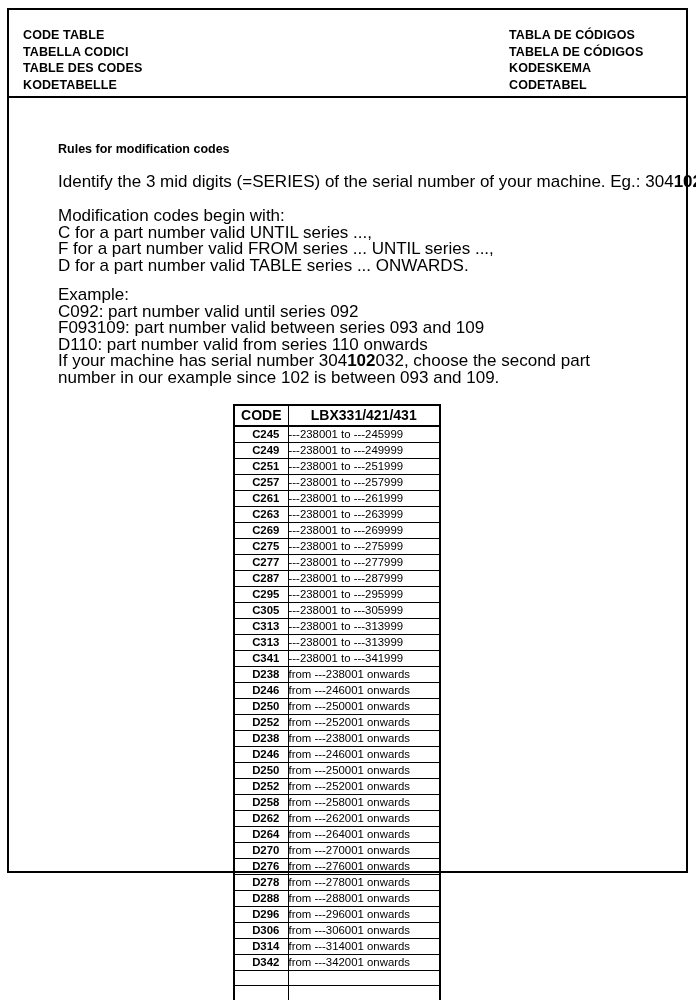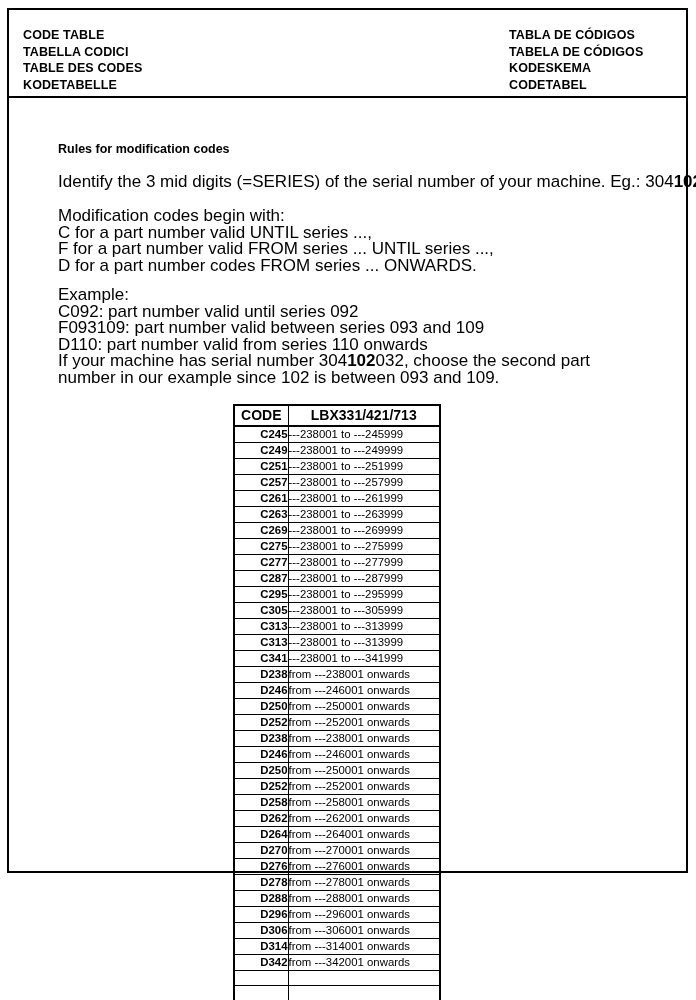--- a/index.html
+++ b/index.html
@@ -110,21 +110,21 @@
     text-align: center;
     border-width: 2px 1px;
   }
   .code-table thead th.col-code  { border-left-width: 2px; }
   .code-table thead th.col-range { border-right-width: 2px; }
 
   .code-table tbody td.cell-code {
     font-weight: bold;
     padding-left: 9px;
     border-left-width: 2px;
-    text-align: right;
+    text-align: center;
   }
   .code-table tbody td.cell-range {
     border-right-width: 2px;
     text-align: left;
   }
   .code-table tbody tr:last-child td {
     border-bottom-width: 2px;
   }
   .code-table tbody td.empty { height: 15px; }
 </style>
@@ -147,31 +147,31 @@
       <div>CODETABEL</div>
     </div>
   </div>
 
   <div class="body-area">
 
     <div class="rules-heading">Rules for modification codes</div>
 
     <div class="para identify"><span>Identify the 3 mid digits (=SERIES) of the serial number of your machine. Eg.: 304</span><b class="tight">102</b><span>032</span></div>
 
-    <div class="para modcodes"><div>Modification codes begin with:</div><div>C for a part number valid UNTIL series ...,</div><div>F for a part number valid FROM series ... UNTIL series ...,</div><div>D for a part number codes FROM series ... ONWARDS.</div></div>
+    <div class="para modcodes"><div>Modification codes begin with:</div><div>C for a part number valid UNTIL series ...,</div><div>F for a part number valid FROM series ... UNTIL series ...,</div><div>D for a part number valid TABLE series ... ONWARDS.</div></div>
 
     <div class="para example"><div>Example:</div><div>C092: part number valid until series 092</div><div>F093109: part number valid between series 093 and 109</div><div>D110: part number valid from series 110 onwards</div></div>
 
     <div class="para wraptail"><span>If your machine has serial number 304</span><b class="tight">102</b><span>032, choose the second part number in our example since 102 is between 093 and 109.</span></div>
 
     <table class="code-table">
       <thead>
         <tr>
           <th class="col-code">CODE</th>
-          <th class="col-range">LBX331/421/713</th>
+          <th class="col-range">LBX331/421/431</th>
         </tr>
       </thead>
       <tbody id="code-table-body">
           <tr>
             <td class="col-code cell-code">C245</td>
             <td class="col-range cell-range">---238001 to ---245999</td>
           </tr>
           <tr>
             <td class="col-code cell-code">C249</td>
             <td class="col-range cell-range">---238001 to ---249999</td>

